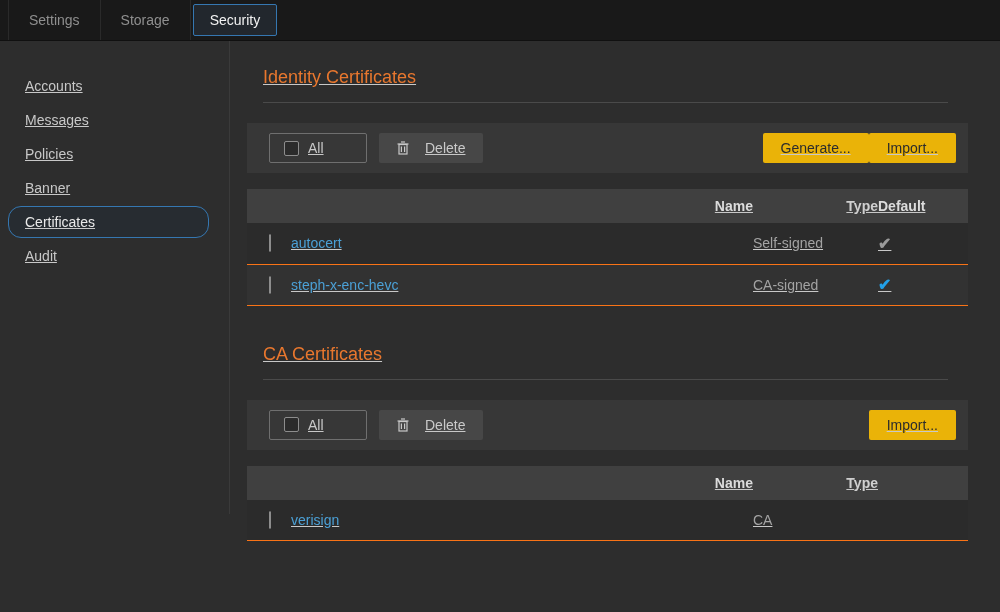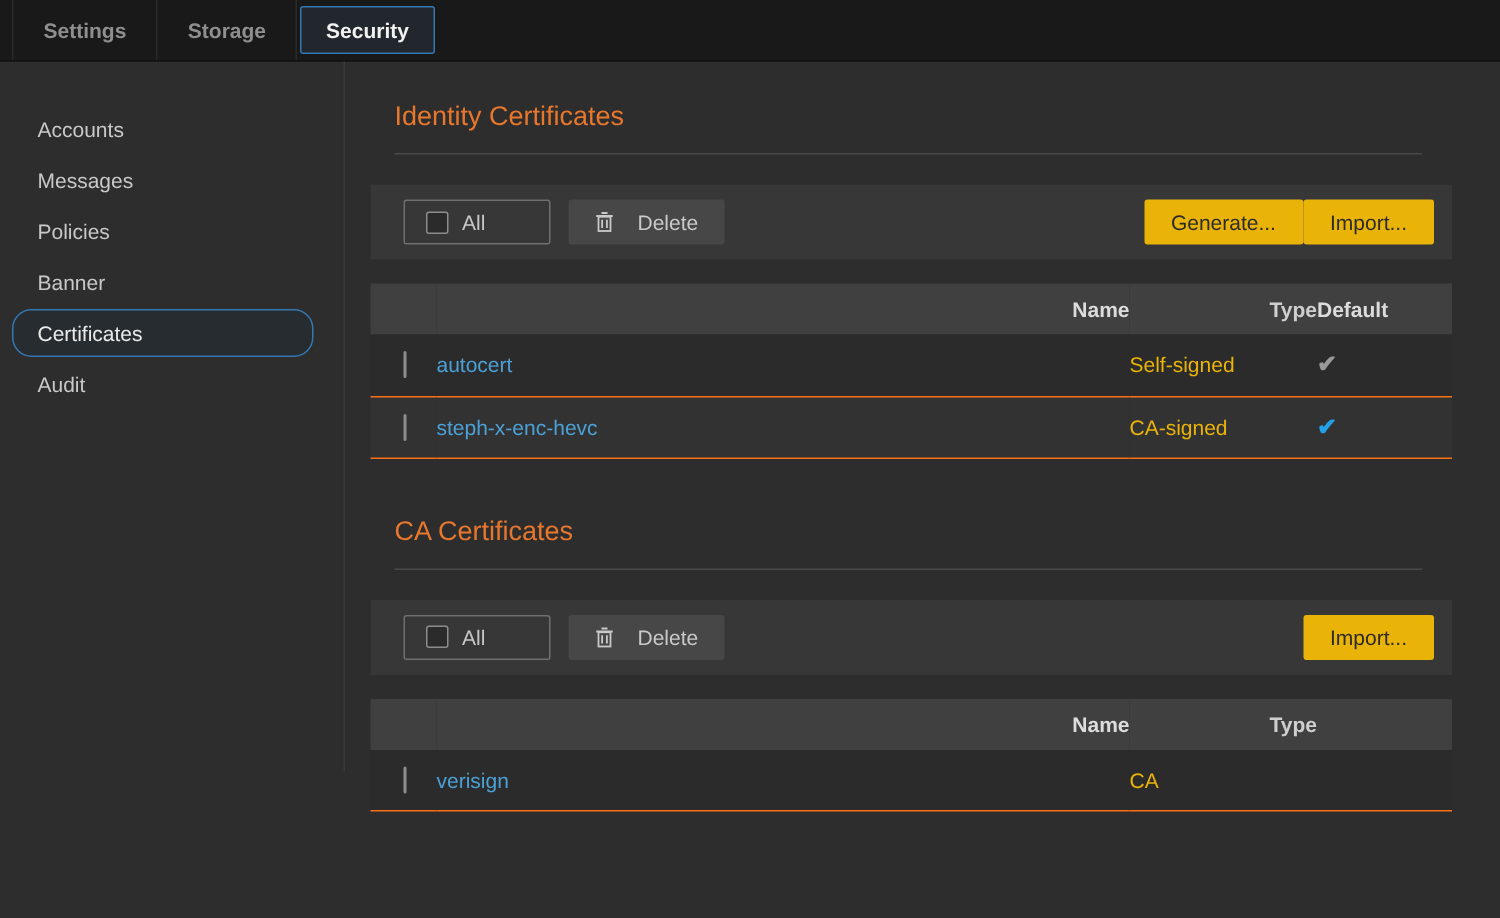--- a/index.html
+++ b/index.html
@@ -10,30 +10,30 @@
     font-family:"Liberation Sans", sans-serif; font-size:14px;
   }
 
   
   .topbar {
     height:41px; background:#191919; display:flex; align-items:stretch;
     border-bottom:1px solid #101010;
   }
   .tab {
     display:flex; align-items:center; padding:0 20px; color:#8f8f8f;
-    border-right:1px solid #2a2a2a; cursor:pointer;font-weight:bold;
+    border-right:1px solid #2a2a2a; cursor:pointer;
   }
   .tab:first-child { border-left:1px solid #2a2a2a; margin-left:8px; }
   .tab.active {
     margin:4px 2px; padding:0 16px; border:1px solid #3577b1;
     background:#22272d; color:#f2f2f2; border-radius:2px;
   }
 
   
-  .main { display:flex; height:473px; }
+  .main { display:flex; height:473px;text-decoration:underline; }
   .sidebar {
     width:230px; border-right:1px solid #3a3a3a; padding-top:28px; flex:none;
   }
   .side-item {
     height:32px; line-height:30px; margin:1px 20px 2px 8px; padding-left:16px;
     color:#c8c8c8; border:1px solid transparent; cursor:pointer;
   }
   .side-item.active {
     border-color:#3577b1; background:#272c31; color:#eaeaea; border-radius:13px;
   }
@@ -76,21 +76,21 @@
     background:#404040; color:#dcdcdc; height:34px; font-weight:bold;
     text-align:right; padding:0;
   }
   th.col-check, td.col-check { width:44px; padding-left:22px; }
   th.col-type, td.col-type { width:125px; color:#cfcfcf; }
   th.col-default, td.col-default { width:90px; text-align:left; padding-right:18px; }
   tbody td { height:41px; padding:0; border-bottom:1px solid #f97316; }
   tbody tr.odd  { background:#2b2b2b; }
   tbody tr.even { background:#323232; }
   td.col-name a { color:#4ba0d6; text-decoration:none; cursor:pointer; }
-  td.col-type { color:#eab308; }
+  td.col-type { color:#a3a3a3; }
   .check { font-weight:bold; font-size:16px; cursor:pointer; }
   .check.gray { color:#9a9a9a; }
   .check.blue { color:#22a0e8; }
 </style>
 </head>
 <body>
 
 <div class="topbar">
   <div class="tab">Settings</div>
   <div class="tab">Storage</div>

